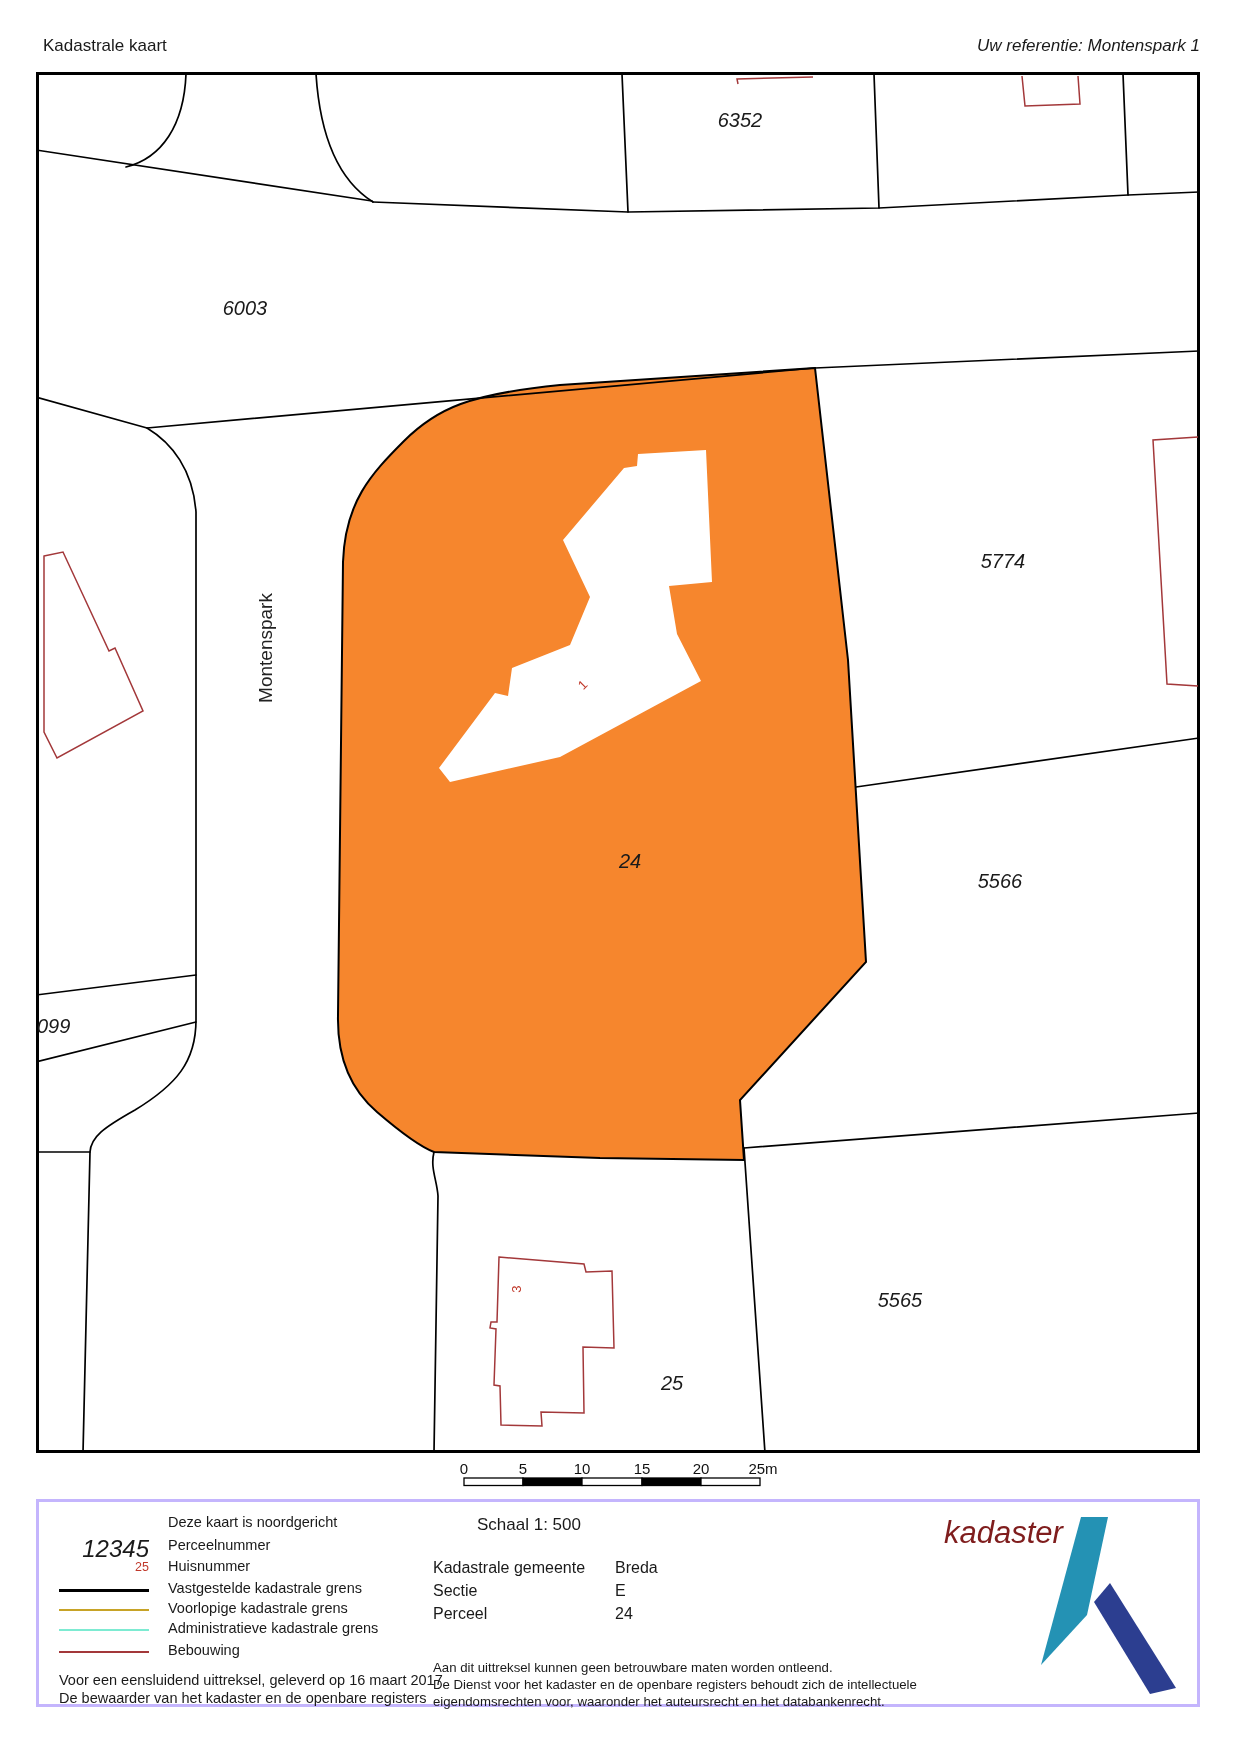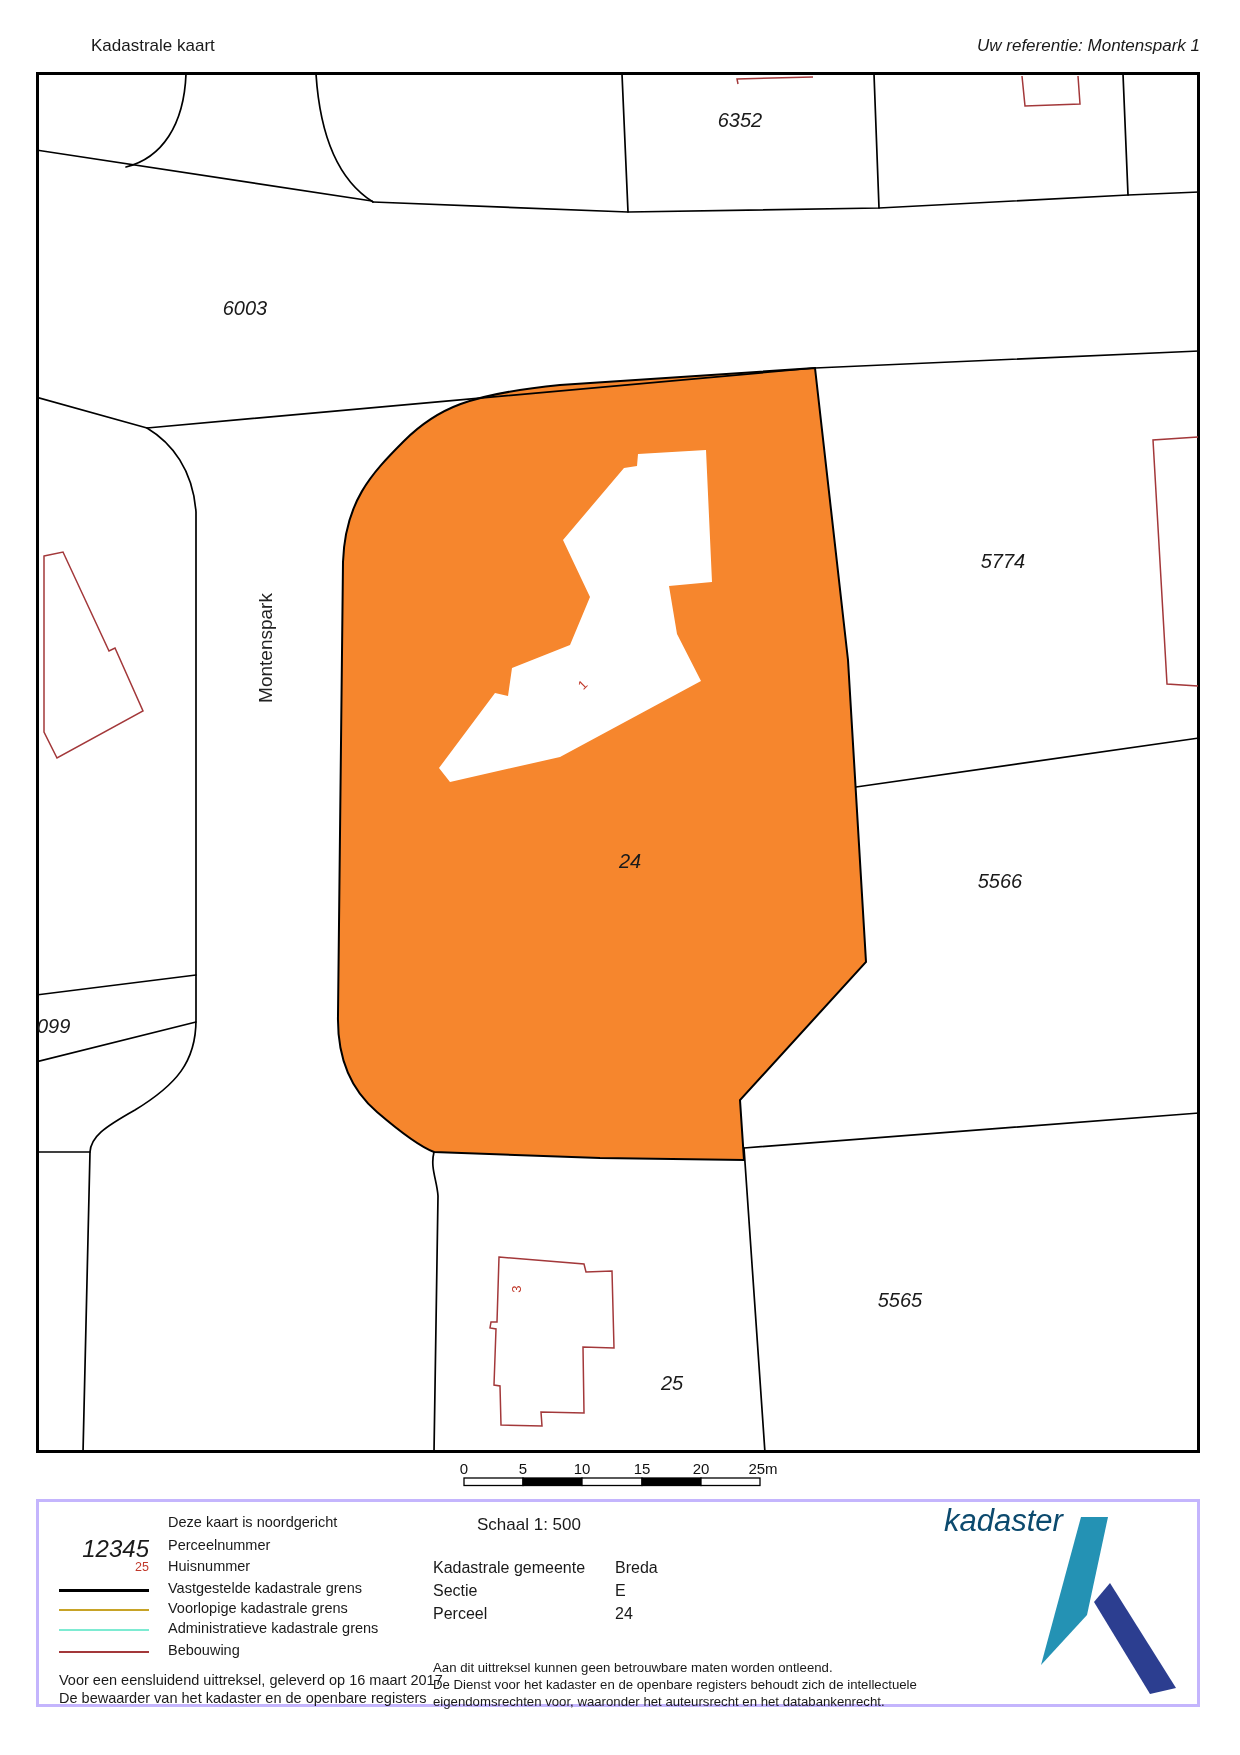--- a/index.html
+++ b/index.html
@@ -1,18 +1,18 @@
 <!DOCTYPE html>
 <html><head>
 <meta charset="utf-8">
 <style>
   html,body{margin:0;padding:0;background:#fff;}
   .page{position:relative;width:1240px;height:1755px;background:#fff;overflow:hidden;
         font-family:"Liberation Sans",sans-serif;color:#1a1a1a;}
-  .hdr-title{position:absolute;left:43px;top:36px;font-size:17px;margin-left:48px;}
+  .hdr-title{position:absolute;left:43px;top:36px;font-size:17px;}
   .hdr-ref{position:absolute;right:40px;top:36px;font-size:17px;text-align:right;font-style:italic;}
   svg text{font-family:"Liberation Sans",sans-serif;}
   .frame{fill:#fff;stroke:#000;stroke-width:3;}
   .bounds path{fill:none;stroke:#000;stroke-width:1.7;stroke-linejoin:round;stroke-linecap:round;}
   .parcel-selected{stroke:#000;stroke-width:2;}
   .bldg-white{fill:#fff;stroke:none;}
   .red-bldg path{fill:none;stroke-width:1.5;stroke-linejoin:miter;}
   .plabel{font-size:20px;font-style:italic;fill:#1a1a1a;text-anchor:middle;}
   .plabel-left{font-size:20px;font-style:italic;fill:#1a1a1a;text-anchor:start;}
   .street-label{font-size:19px;fill:#222;text-anchor:middle;}
@@ -30,22 +30,22 @@
   .leg-line{position:absolute;left:20px;width:90px;height:0;}
   .leg-line.c0{border-top:3px solid #000000;}
   .leg-line.c1{border-top:2.5px solid #C7A327;}
   .leg-line.c2{border-top:2.5px solid #7DEBD2;}
   .leg-line.c3{border-top:2.5px solid #A3383A;}
   .leg-foot{position:absolute;left:20px;font-size:14.5px;}
   .det-scale{position:absolute;left:394px;top:13px;font-size:17px;margin-left:44px;}
   .det-row{position:absolute;left:394px;font-size:16px;}
   .det-row .lbl{display:inline-block;width:182px;}
   .det-disc{position:absolute;left:394px;font-size:13.2px;line-height:17.2px;}
-  .logo-text{position:absolute;left:905px;top:1px;font-size:31px;font-style:italic;
-             color:#0c4a6e;letter-spacing:0px;}
+  .logo-text{position:absolute;left:905px;top:13px;font-size:31px;font-style:italic;
+             color:#7f1d1d;letter-spacing:0px;}
   .logo-mark{position:absolute;left:995px;top:8px;}
 </style>
 </head>
 <body>
 
 <div class="page">
 
   <div class="hdr-title">Kadastrale kaart</div>
   <div class="hdr-ref">Uw referentie: Montenspark 1</div>
 

